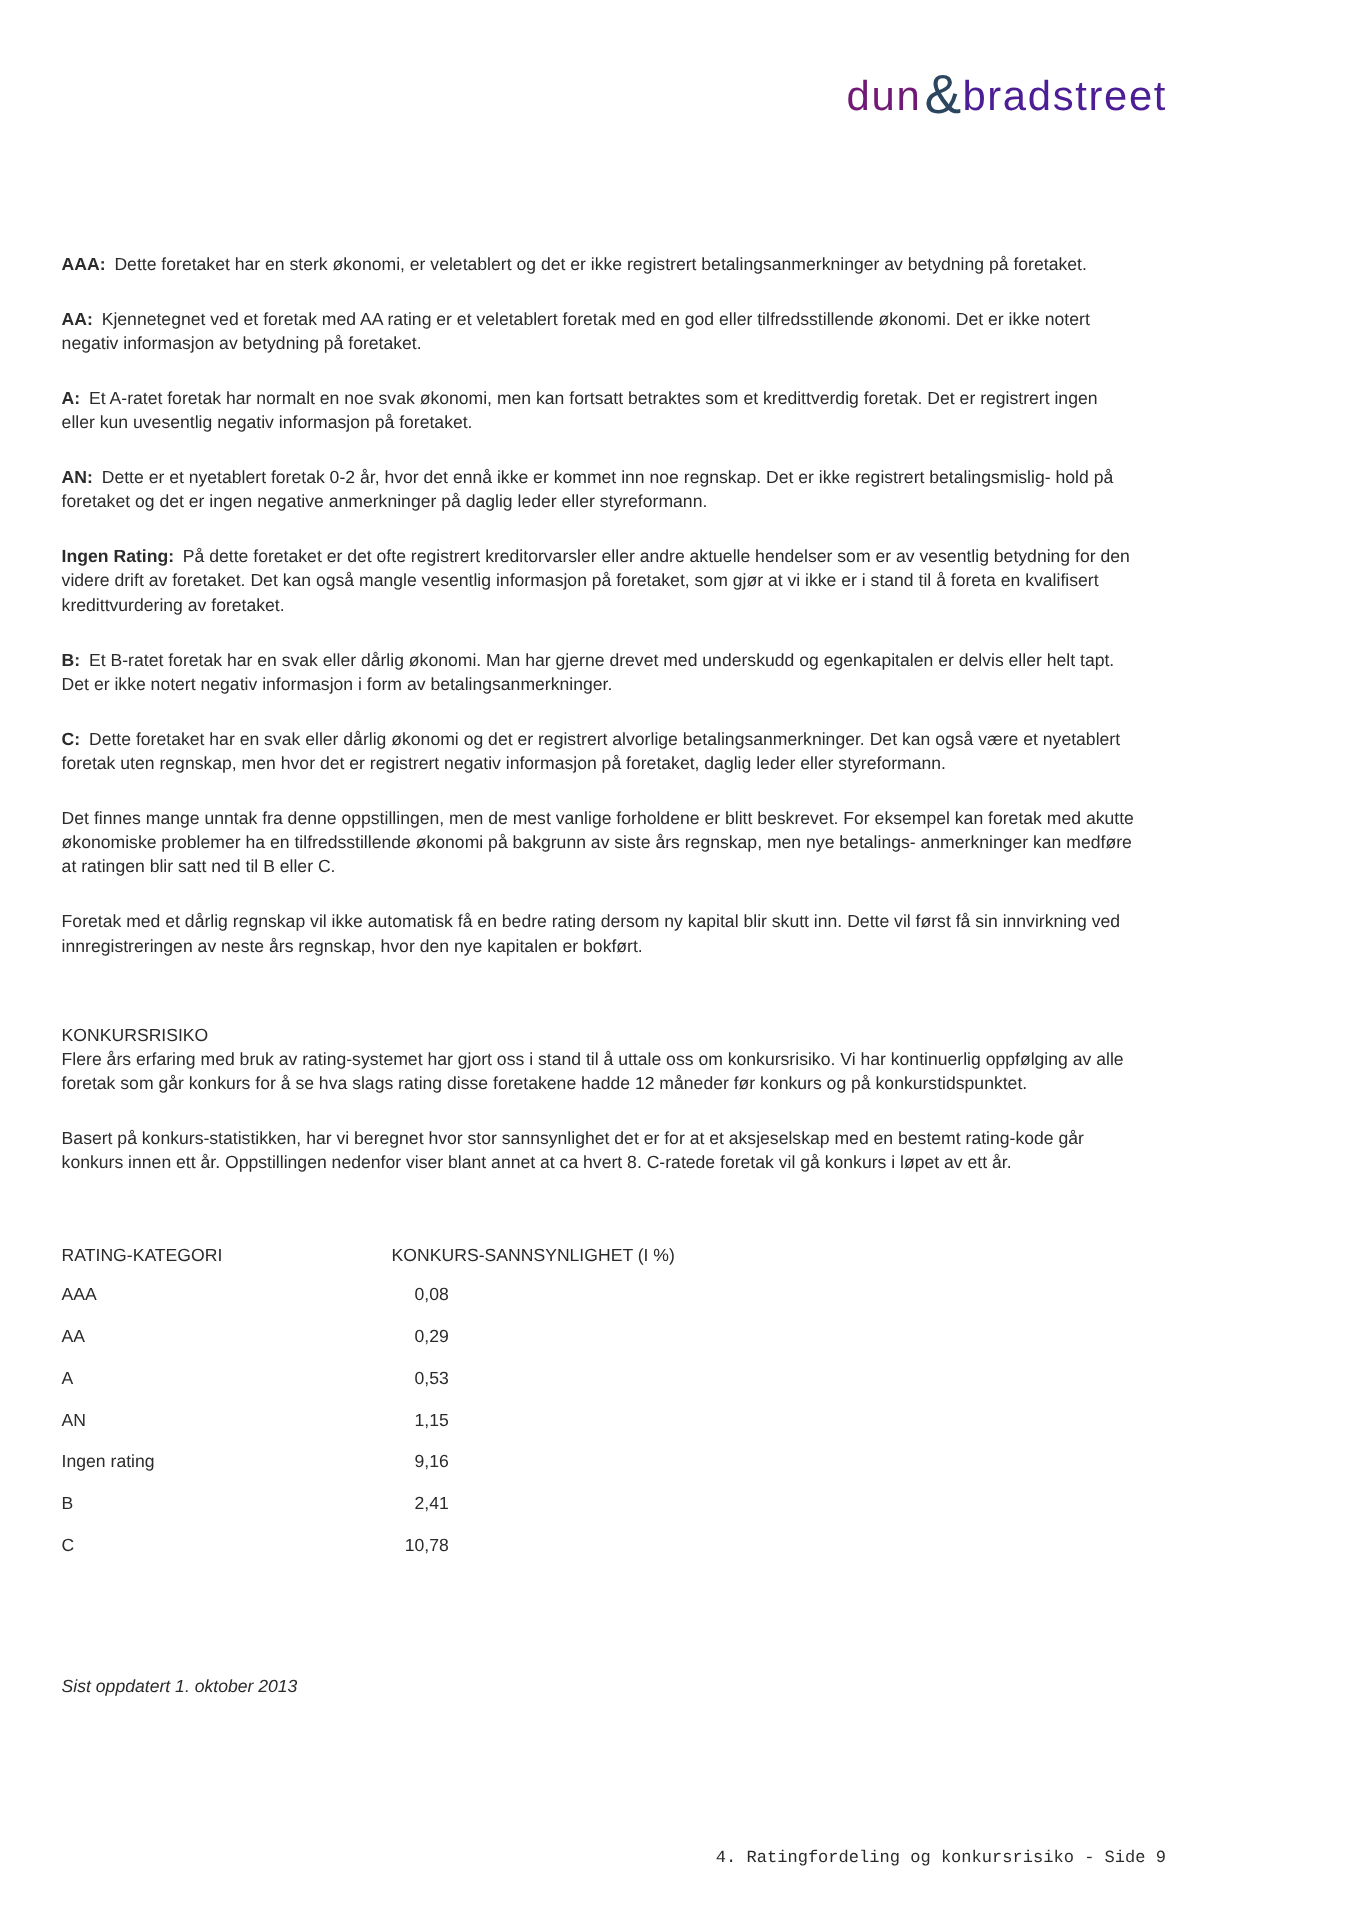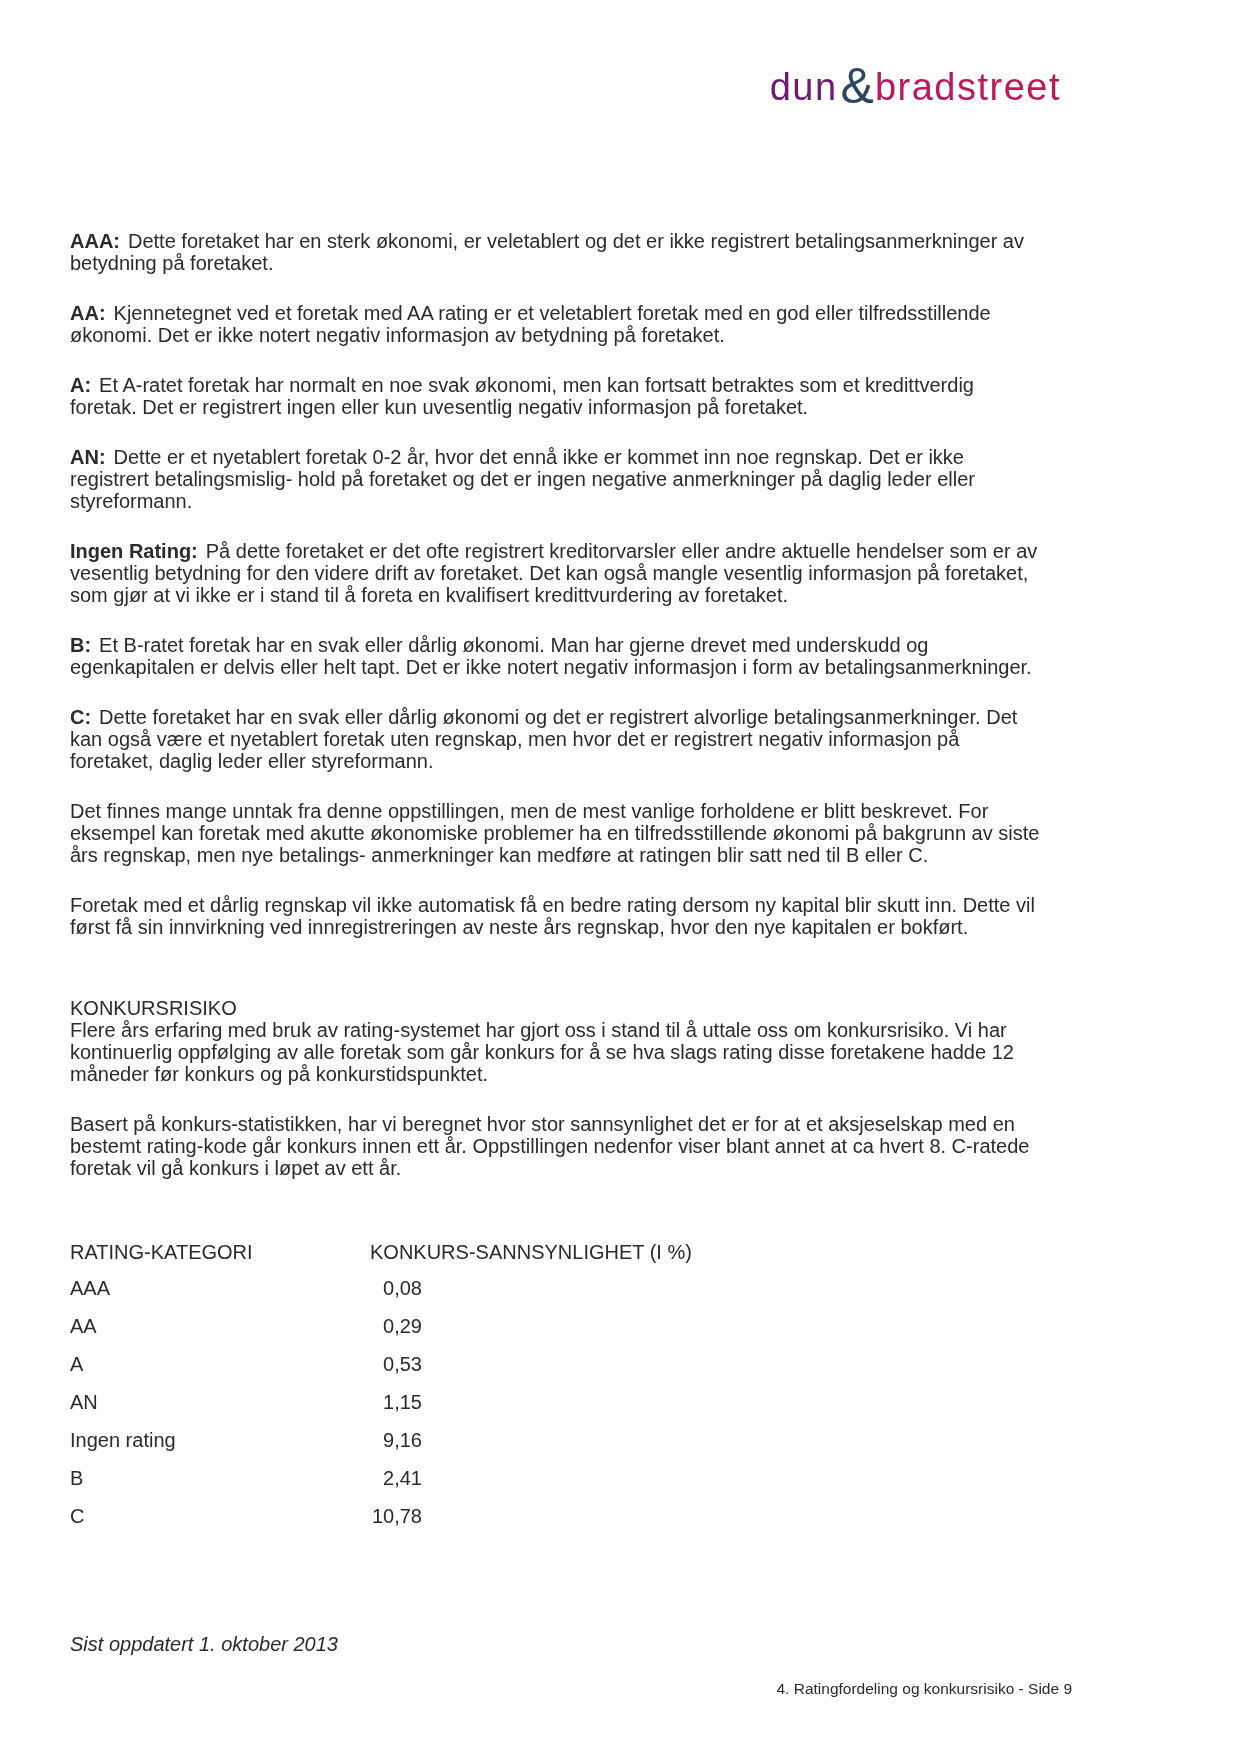--- a/index.html
+++ b/index.html
@@ -13,45 +13,45 @@
   }
   
   .logo {
     position:absolute; top:64px; right:180px;
     display:flex; align-items:baseline;
     font-family:"Liberation Sans", sans-serif;
     white-space:nowrap;
   }
   .logo .dun  { color:#701a75; font-size:38px; letter-spacing:1.5px; }
   .logo .amp  { color:#2c4660; font-size:50px; line-height:38px; margin:0 1px 0 3px; position:relative; top:3px; }
-  .logo .brad { color:#be185d; font-size:38px; letter-spacing:1.5px; }
+  .logo .brad { color:#4c1d95; font-size:38px; letter-spacing:1.5px; }
 
   
   .content {
-    position:absolute; left:70px; top:230px; width:975px;
-    font-size:20px; line-height:22px;
+    position:absolute; left:56px; top:230px; width:975px;
+    font-size:16px; line-height:22px;
   }
   .para { margin:0 0 28px 0; }
   .para.gap-lg { margin-bottom:59px; }
   .label { font-weight:bold; margin-right:8px; }
   .heading { font-weight:normal; }
 
   
   .table { margin-top:56px; }
   .trow { display:flex; align-items:center; height:38px; }
   .trow.thead { height:34px; font-weight:normal; }
   .c1 { width:300px; }
   .c2 { flex:1; }
   .c2 .val { display:inline-block; min-width:52px; text-align:right; }
 
   .updated { font-style:italic; margin-top:98px; }
 
   .footer {
-    position:absolute; top:1680px; right:169px;
-    font-size:15.5px; color:#2b2b2b;
+    position:absolute; top:1680px; right:181px;
+    font-size:15.5px; color:#2b2b2b;font-family:Liberation Mono, monospace;
   }
 </style>
 </head>
 <body>
 
 <div class="page">
 
   <div class="logo">
     <span class="dun">dun</span>
       <span class="amp">&amp;</span>

